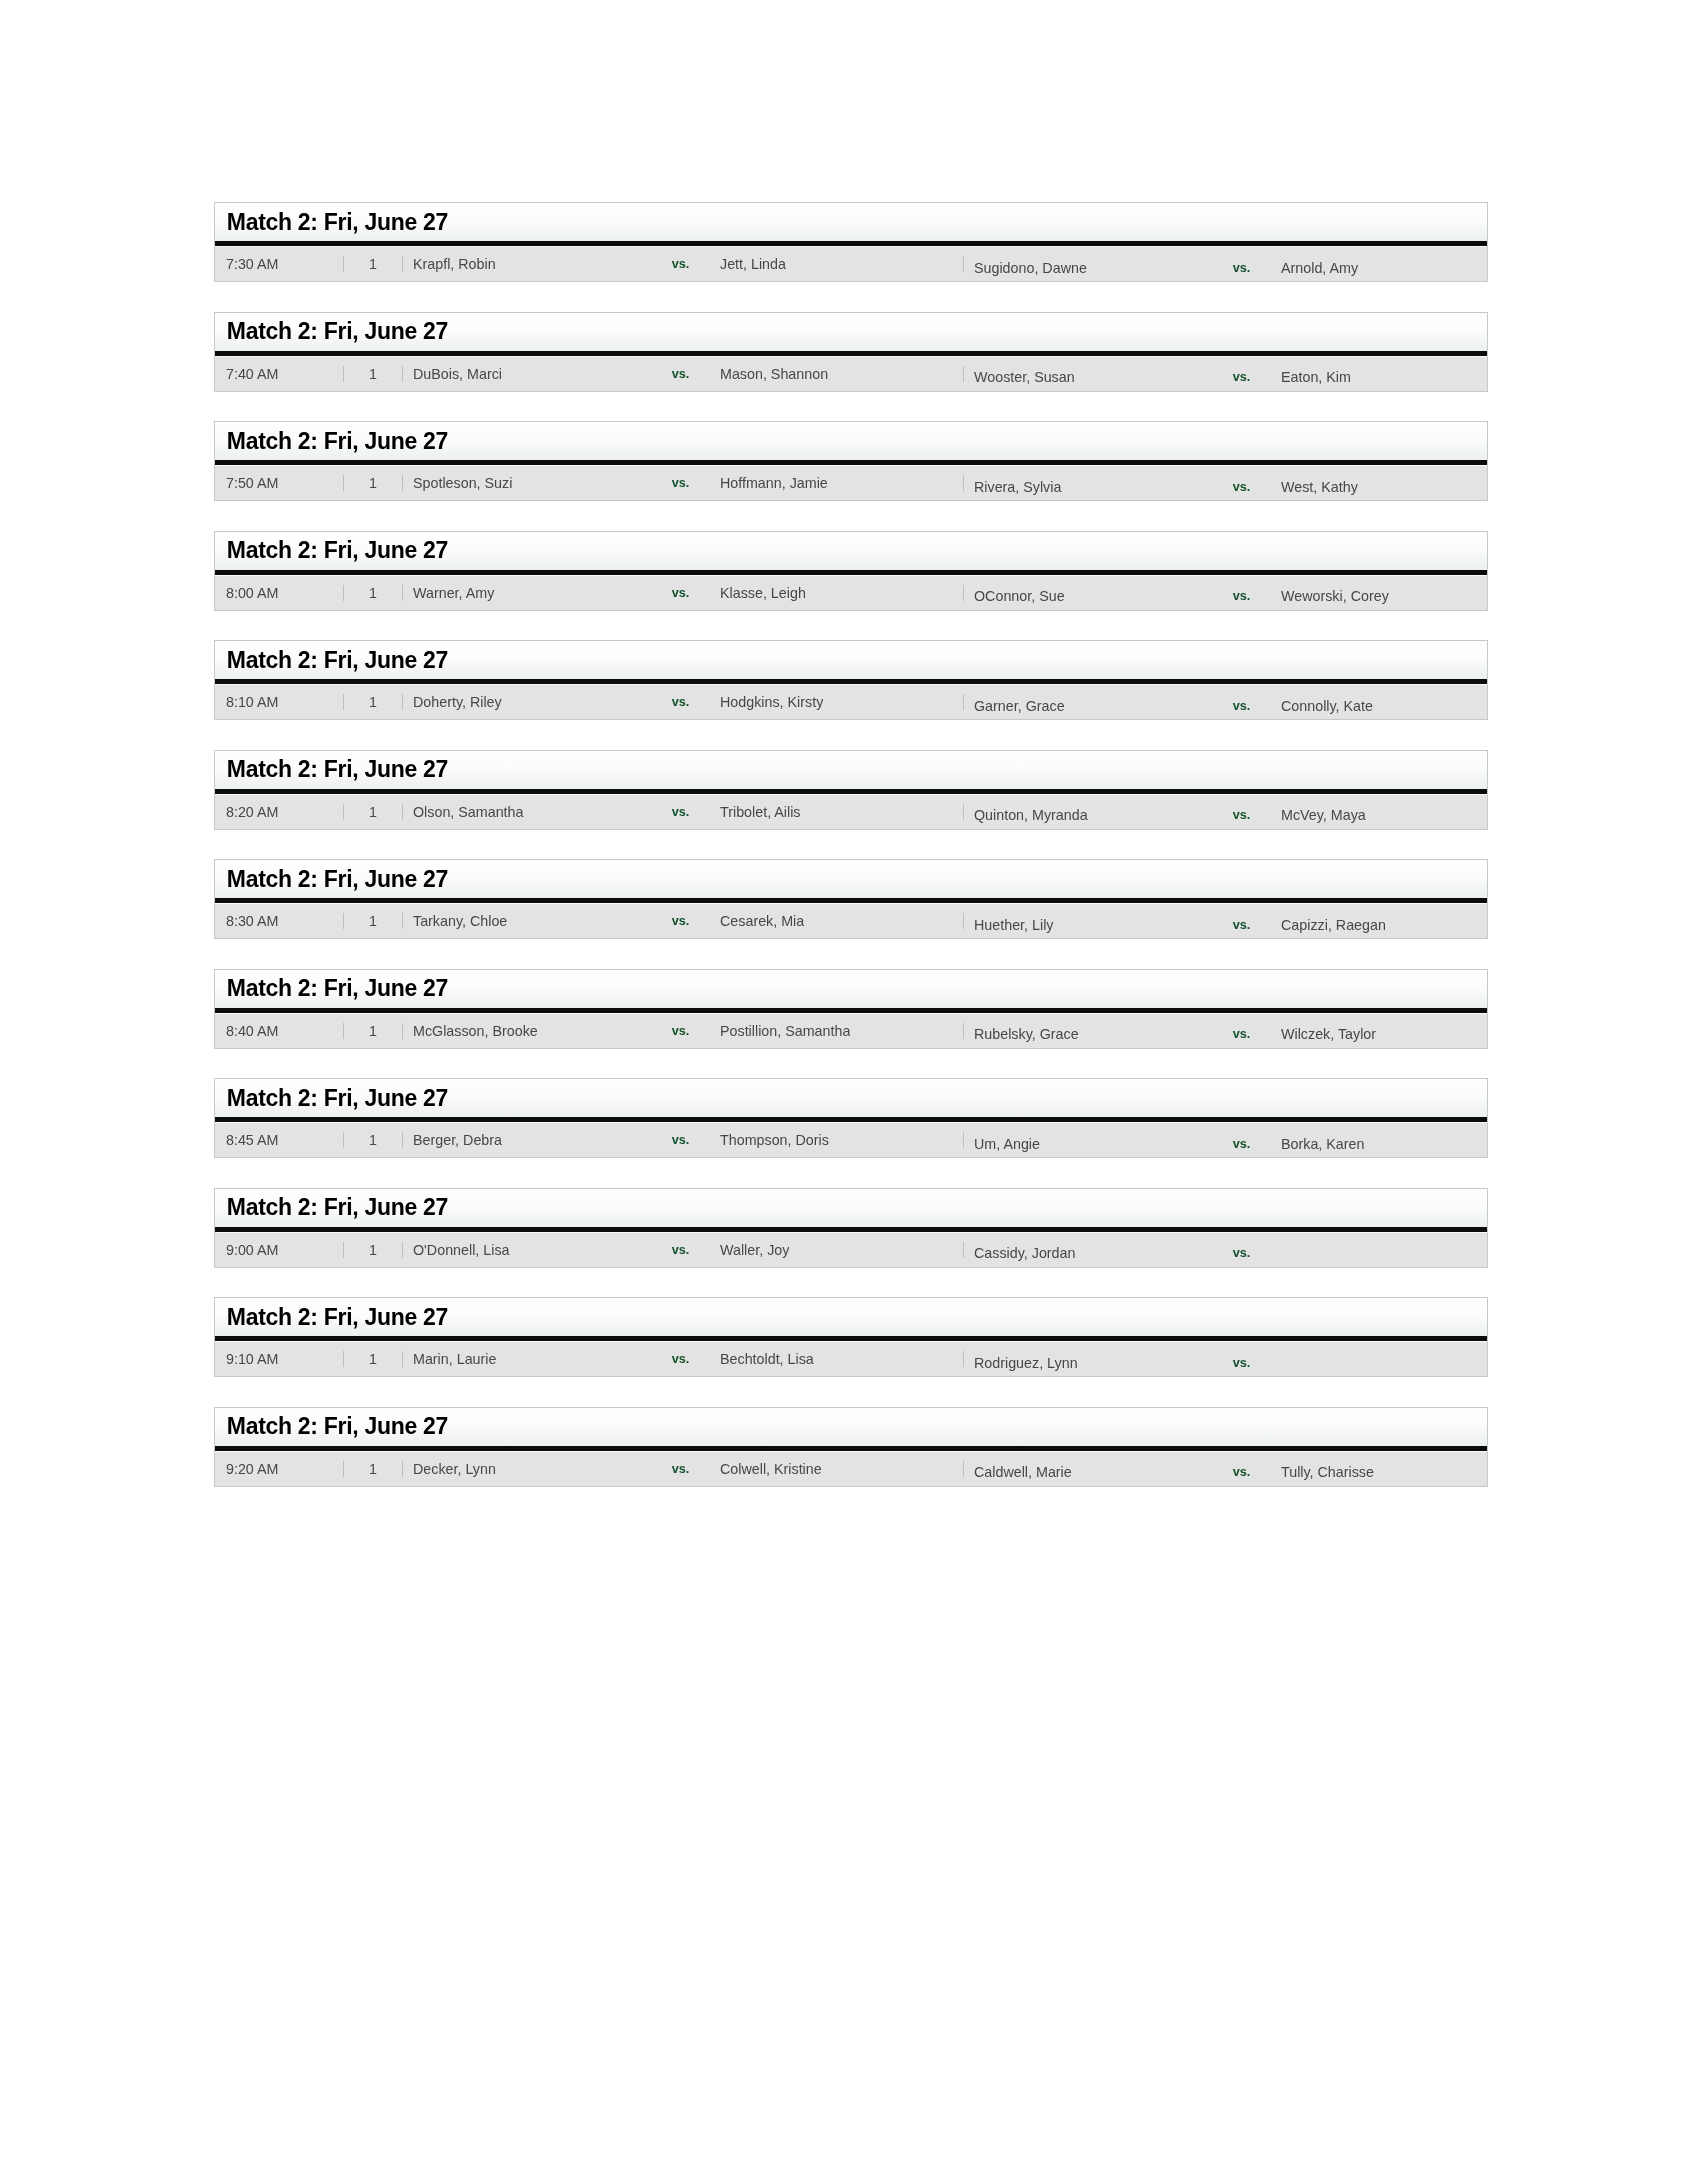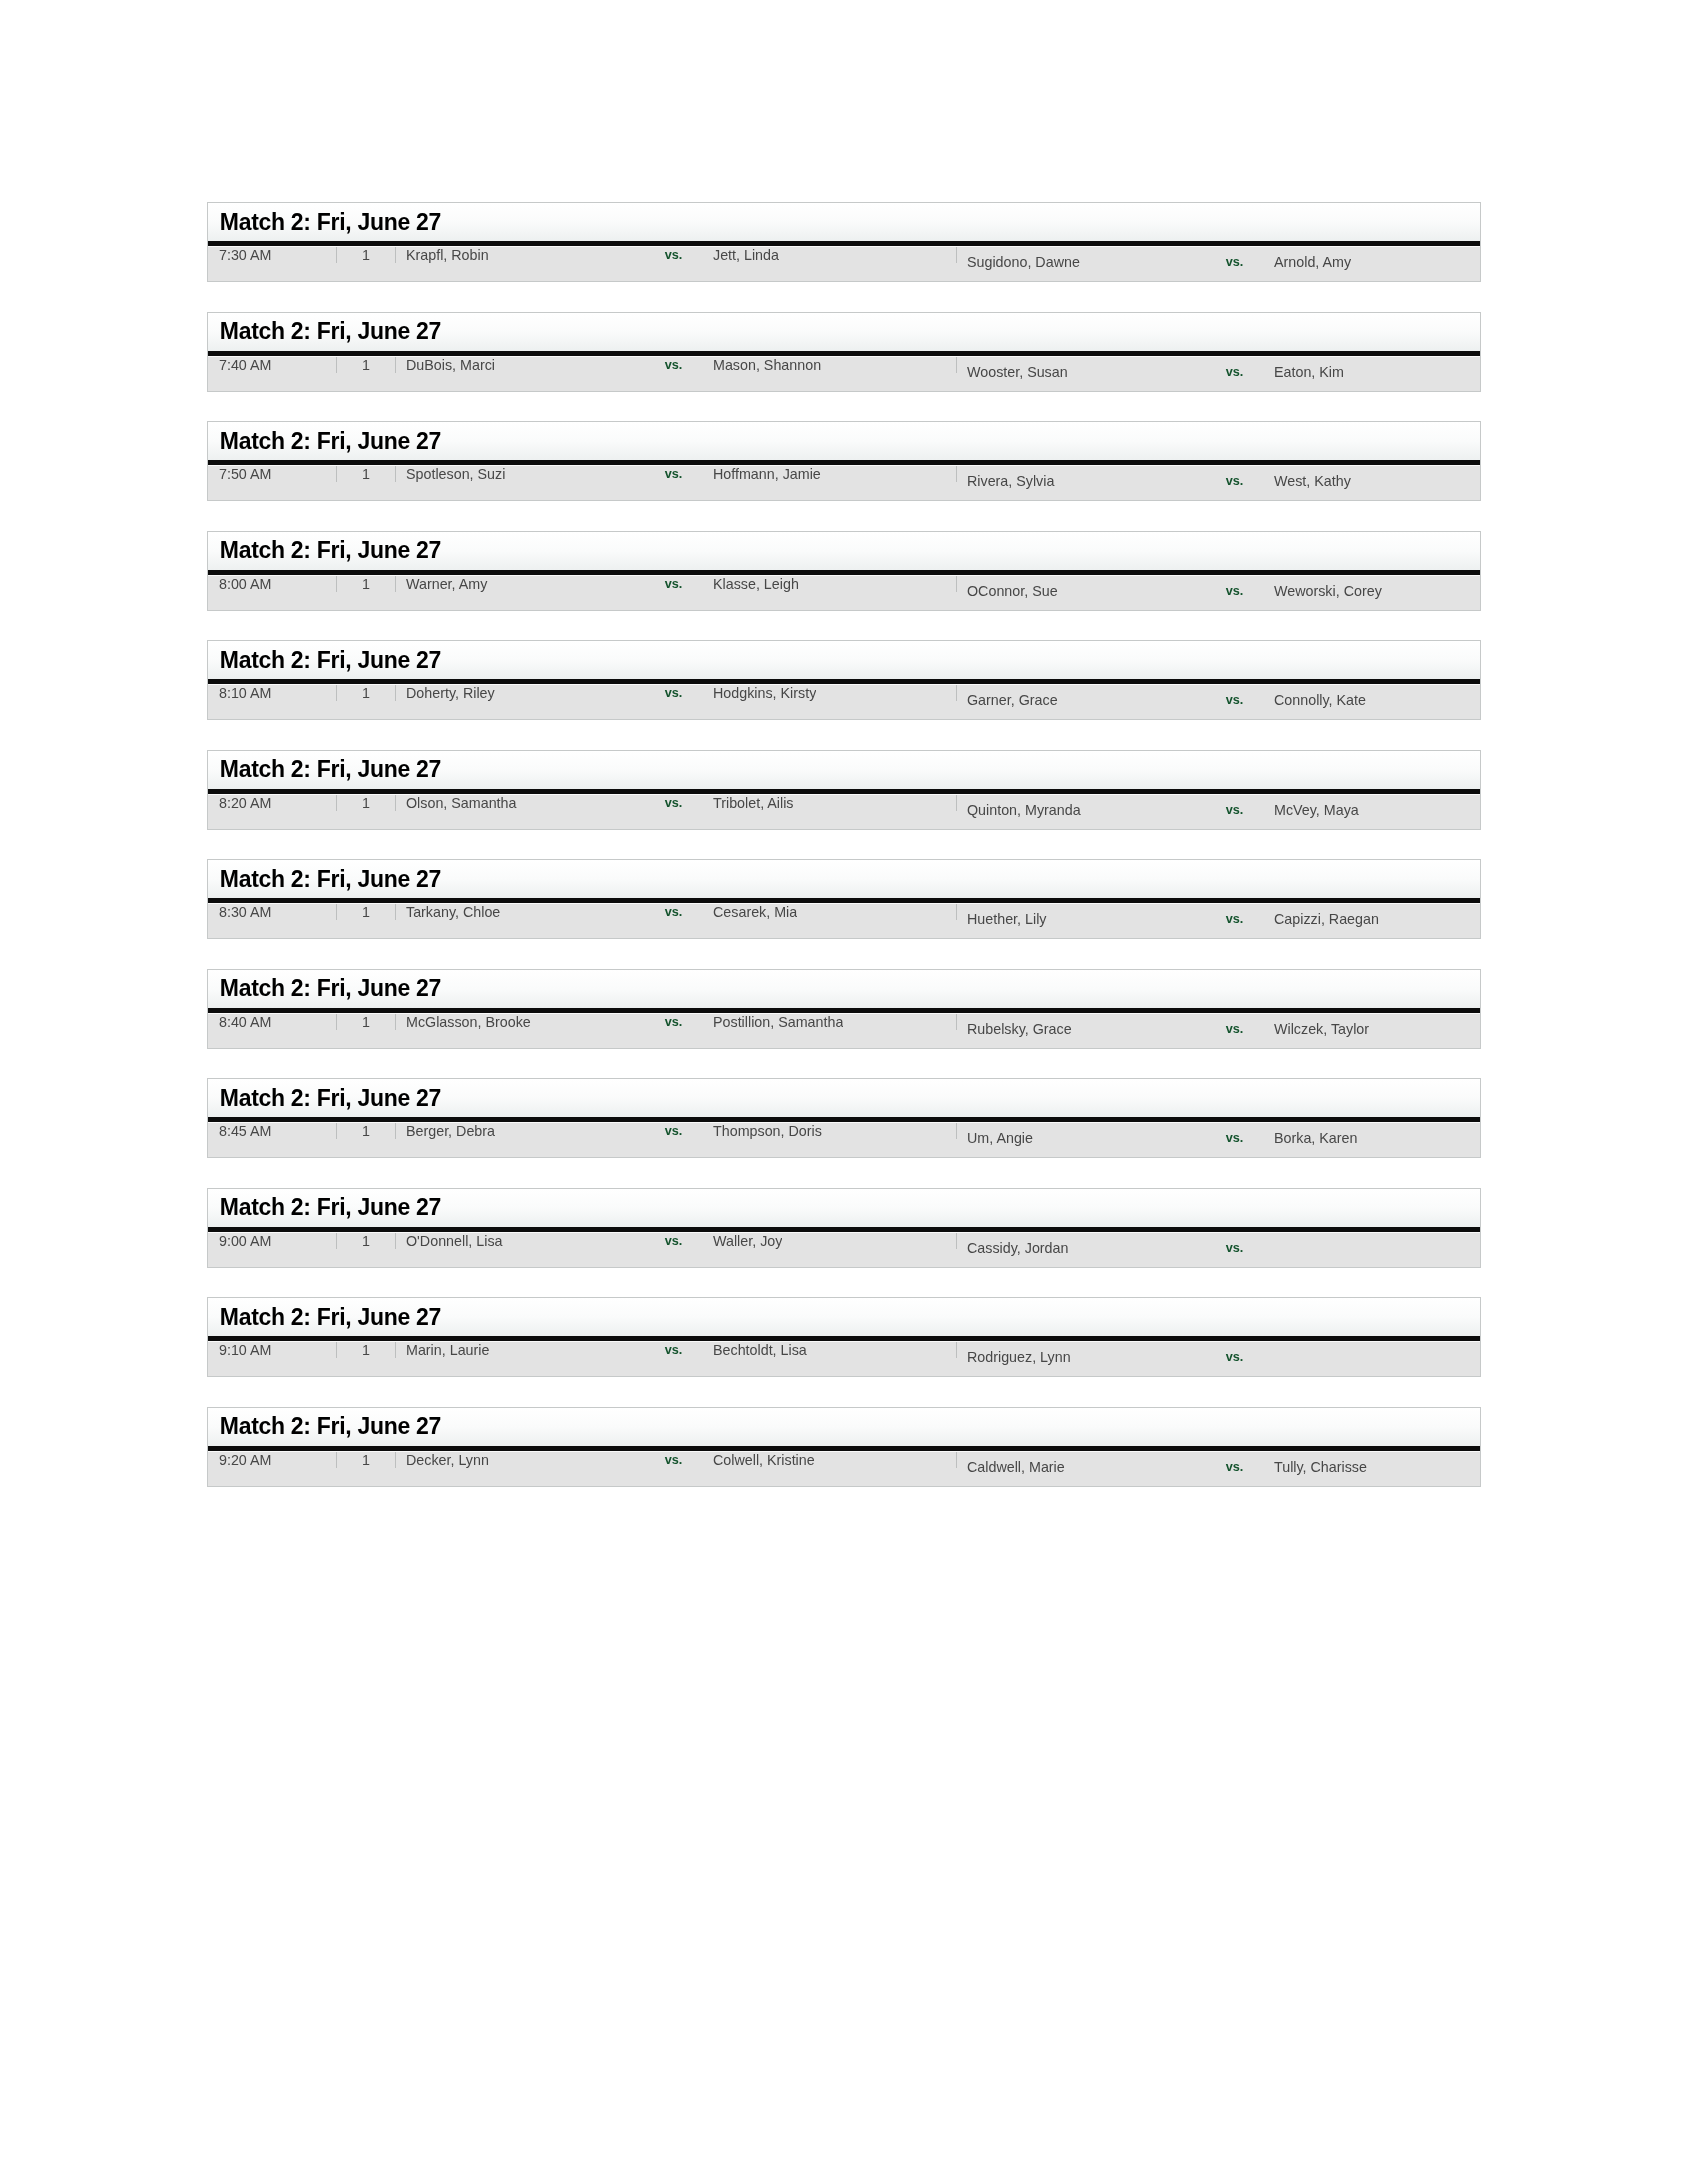--- a/index.html
+++ b/index.html
@@ -9,21 +9,21 @@
   }
   body {
     width: 1687px;
     height: 2183px;
     position: relative;
     font-family: "Liberation Sans", "DejaVu Sans", sans-serif;
     -webkit-font-smoothing: antialiased;
   }
   .schedule {
     position: absolute;
-    left: 207px;
+    left: 214px;
     top: 202px;
     width: 1274px;
   }
   .block {
     box-sizing: border-box;
     width: 1274px;
     border: 1.7px solid #c6c9c9;
     background: #ffffff;
     margin-bottom: 29.5px;
   }
@@ -41,21 +41,21 @@
   }
   .block-title {
     font-size: 23px;
     font-weight: bold;
     color: #000000;
     letter-spacing: -0.3px;
     white-space: nowrap;
   }
   .block-row {
     display: flex;
-    align-items: flex-start;
+    align-items: center;
     height: 34px;
     background: #e3e3e3;
     border-top: 1.7px solid #fafafa;
     font-size: 14.3px;
     color: #474747;
   }
   .cell {
     box-sizing: border-box;
     display: flex;
     align-items: center;

